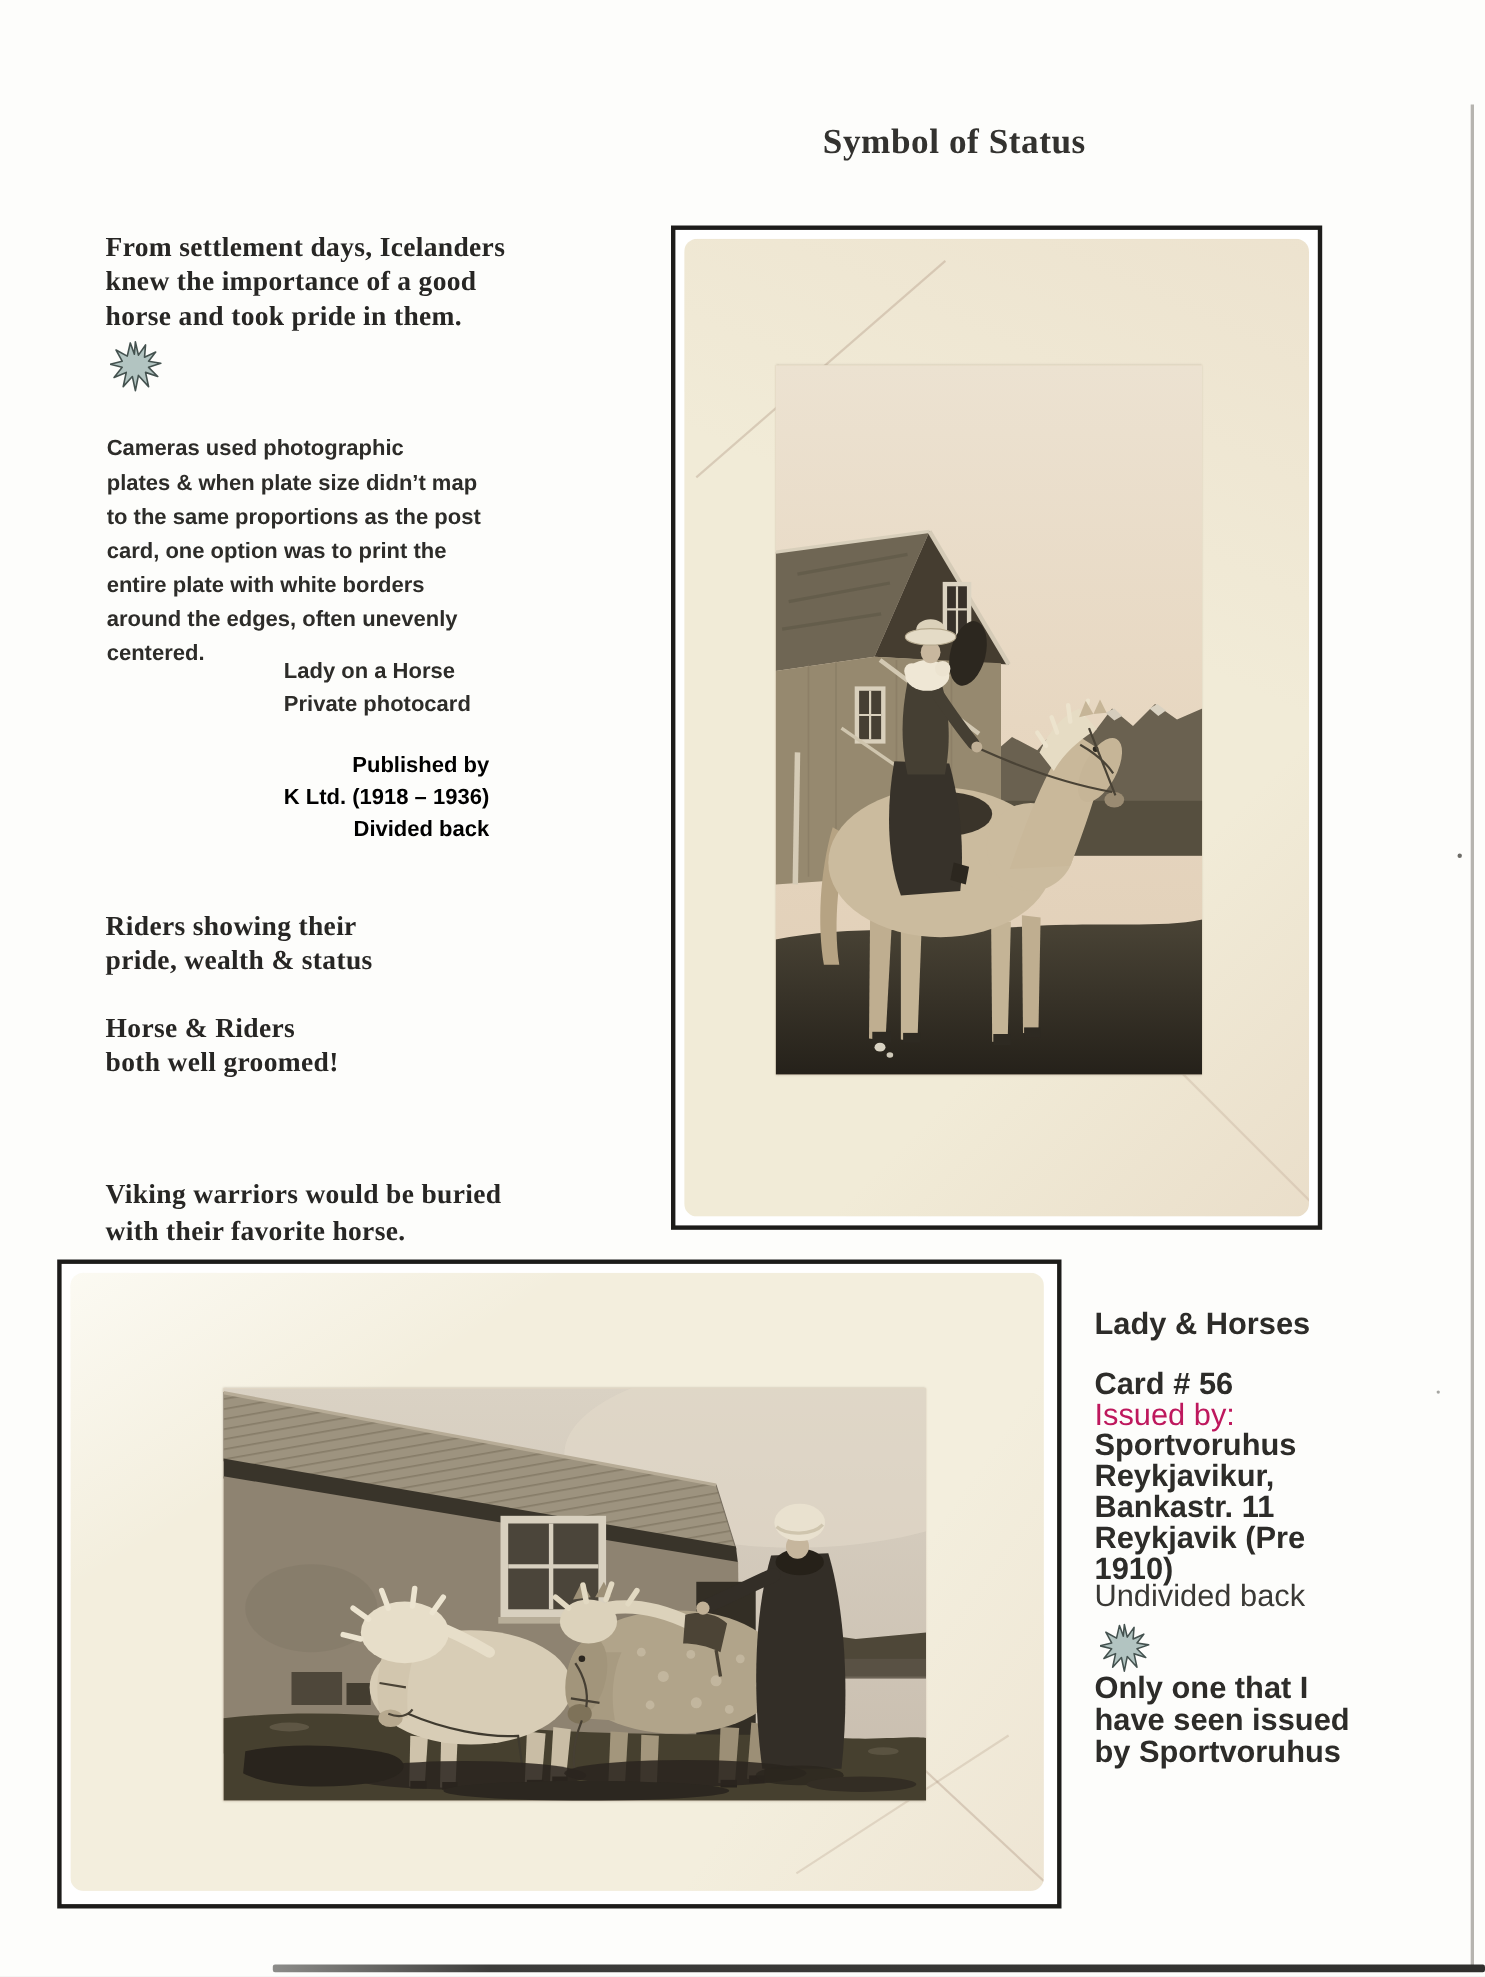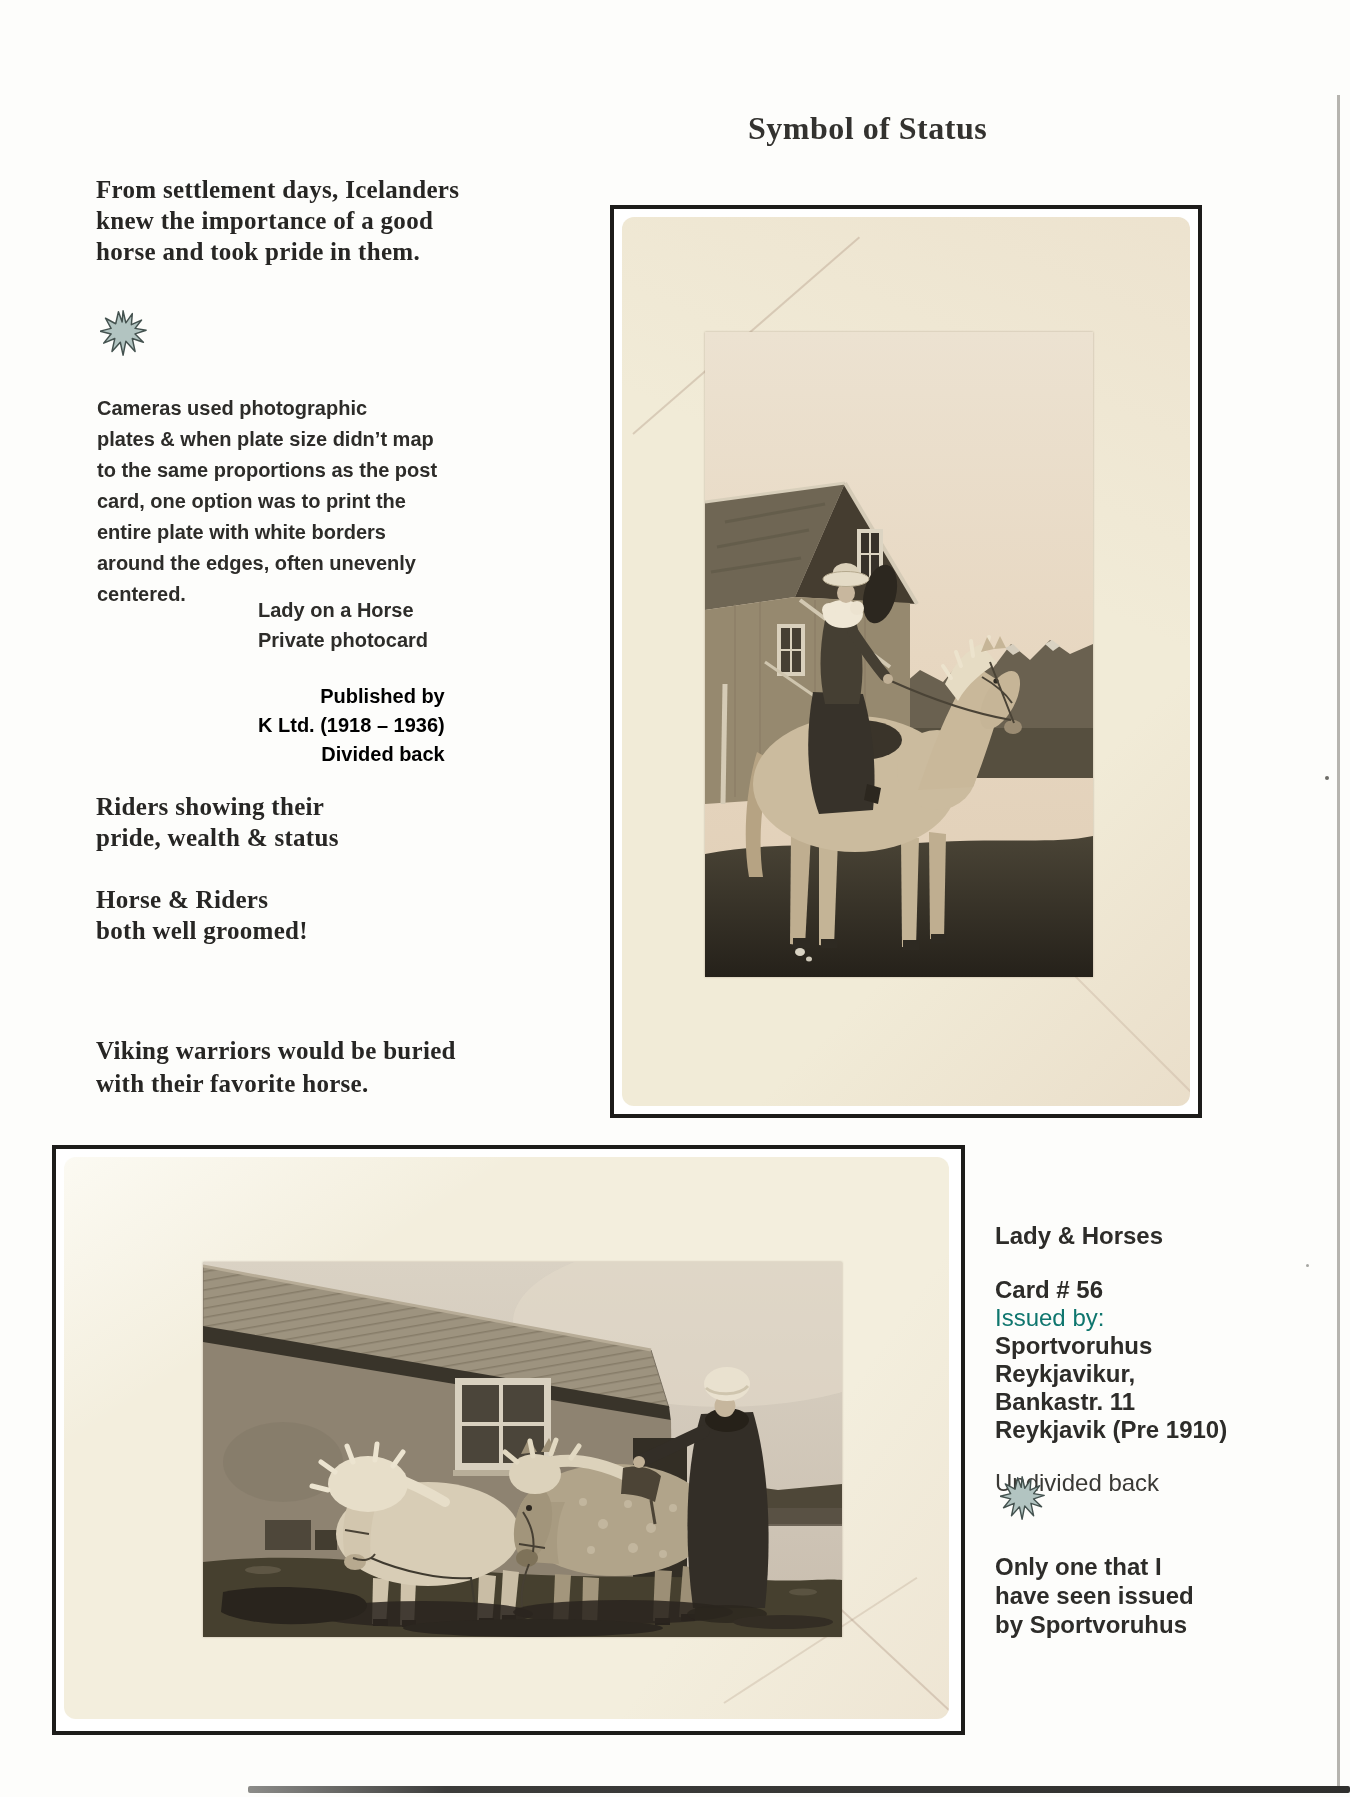--- a/index.html
+++ b/index.html
@@ -1,24 +1,24 @@
 <!DOCTYPE html>
 <html><head>
 <meta charset="utf-8">
 <style>
   html,body{margin:0;padding:0;background:#e9e9e9;}
   #page{position:relative;width:1350px;height:1797px;margin:0 auto;background:#fdfdfb;overflow:hidden;}
   .abs{position:absolute;}
-  .serif-block{font-family:"Liberation Serif",serif;font-weight:700;font-size:25px;line-height:31px;color:#272624;letter-spacing:.3px;}
+  .serif-block{font-family:"Liberation Serif",serif;font-weight:700;font-size:25px;line-height:31px;color:#272624;letter-spacing:.3px;margin-top:36px;}
   .title{font-family:"Liberation Serif",serif;font-weight:700;font-size:32px;color:#33322f;letter-spacing:.5px;}
   .sans-block{font-family:"Liberation Sans",sans-serif;font-weight:700;font-size:20px;line-height:31px;color:#2d2c29;margin-top:35px;}
   .caption-sans{font-family:"Liberation Sans",sans-serif;font-weight:700;font-size:20px;line-height:30px;color:#2d2c29;}
   .caption-sans2{font-family:"Liberation Sans",sans-serif;font-weight:700;font-size:20px;line-height:29px;color:#000000;text-align:right;}
-  .rc{font-family:"Liberation Sans",sans-serif;font-weight:700;font-size:24px;line-height:28px;color:#2d2c29;margin-top:32px;}
-  .rc .reg{font-weight:400;color:#0f766e;}
+  .rc{font-family:"Liberation Sans",sans-serif;font-weight:700;font-size:28px;line-height:28px;color:#2d2c29;}
+  .rc .reg{font-weight:400;color:#be185d;}
   .card{position:absolute;background:#fff;border:4px solid #1d1c1a;box-sizing:border-box;}
   .cardpaper{position:absolute;border-radius:12px;overflow:hidden;}
   .paper1{background:#f1ebd7;background-image:linear-gradient(205deg,rgba(214,183,163,.16) 0%,rgba(214,183,163,0) 38%),linear-gradient(315deg,rgba(208,176,155,.22) 0%,rgba(208,176,155,0) 30%);}
   .paper2{background:#f3eedd;background-image:linear-gradient(to bottom right,rgba(253,252,246,.85) 0%,rgba(253,252,246,0) 26%),linear-gradient(305deg,rgba(208,176,155,.14) 0%,rgba(208,176,155,0) 26%);}
   .crease{position:absolute;height:2px;background:rgba(160,130,108,.30);transform-origin:left center;}
   .photo{position:absolute;overflow:hidden;background:#e8dcc6;box-shadow:0 0 2px rgba(90,70,50,.35);}
   .speck{position:absolute;border-radius:50%;background:#6d6c67;}
   .edge-right{position:absolute;background:#b6b4af;}
   .edge-bottom{position:absolute;background:linear-gradient(to right,#8c8c89,#3c3c3a 18%,#2f2f2d);border-radius:2px;}
   .starburst{position:absolute;}

